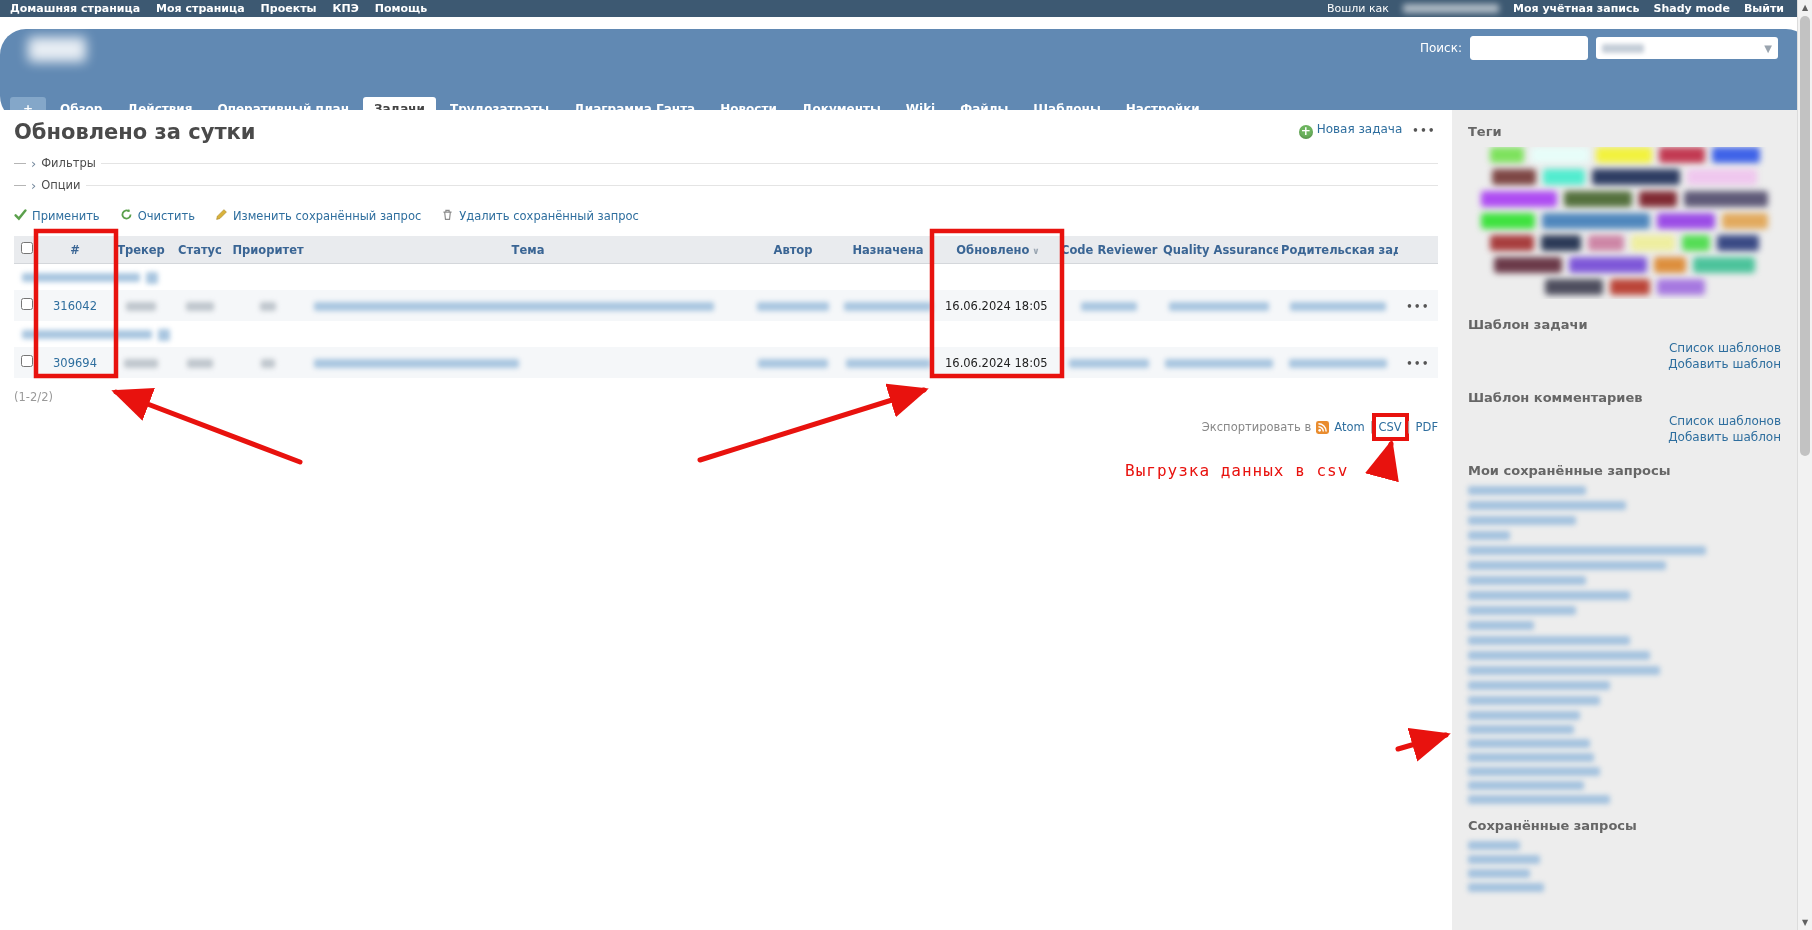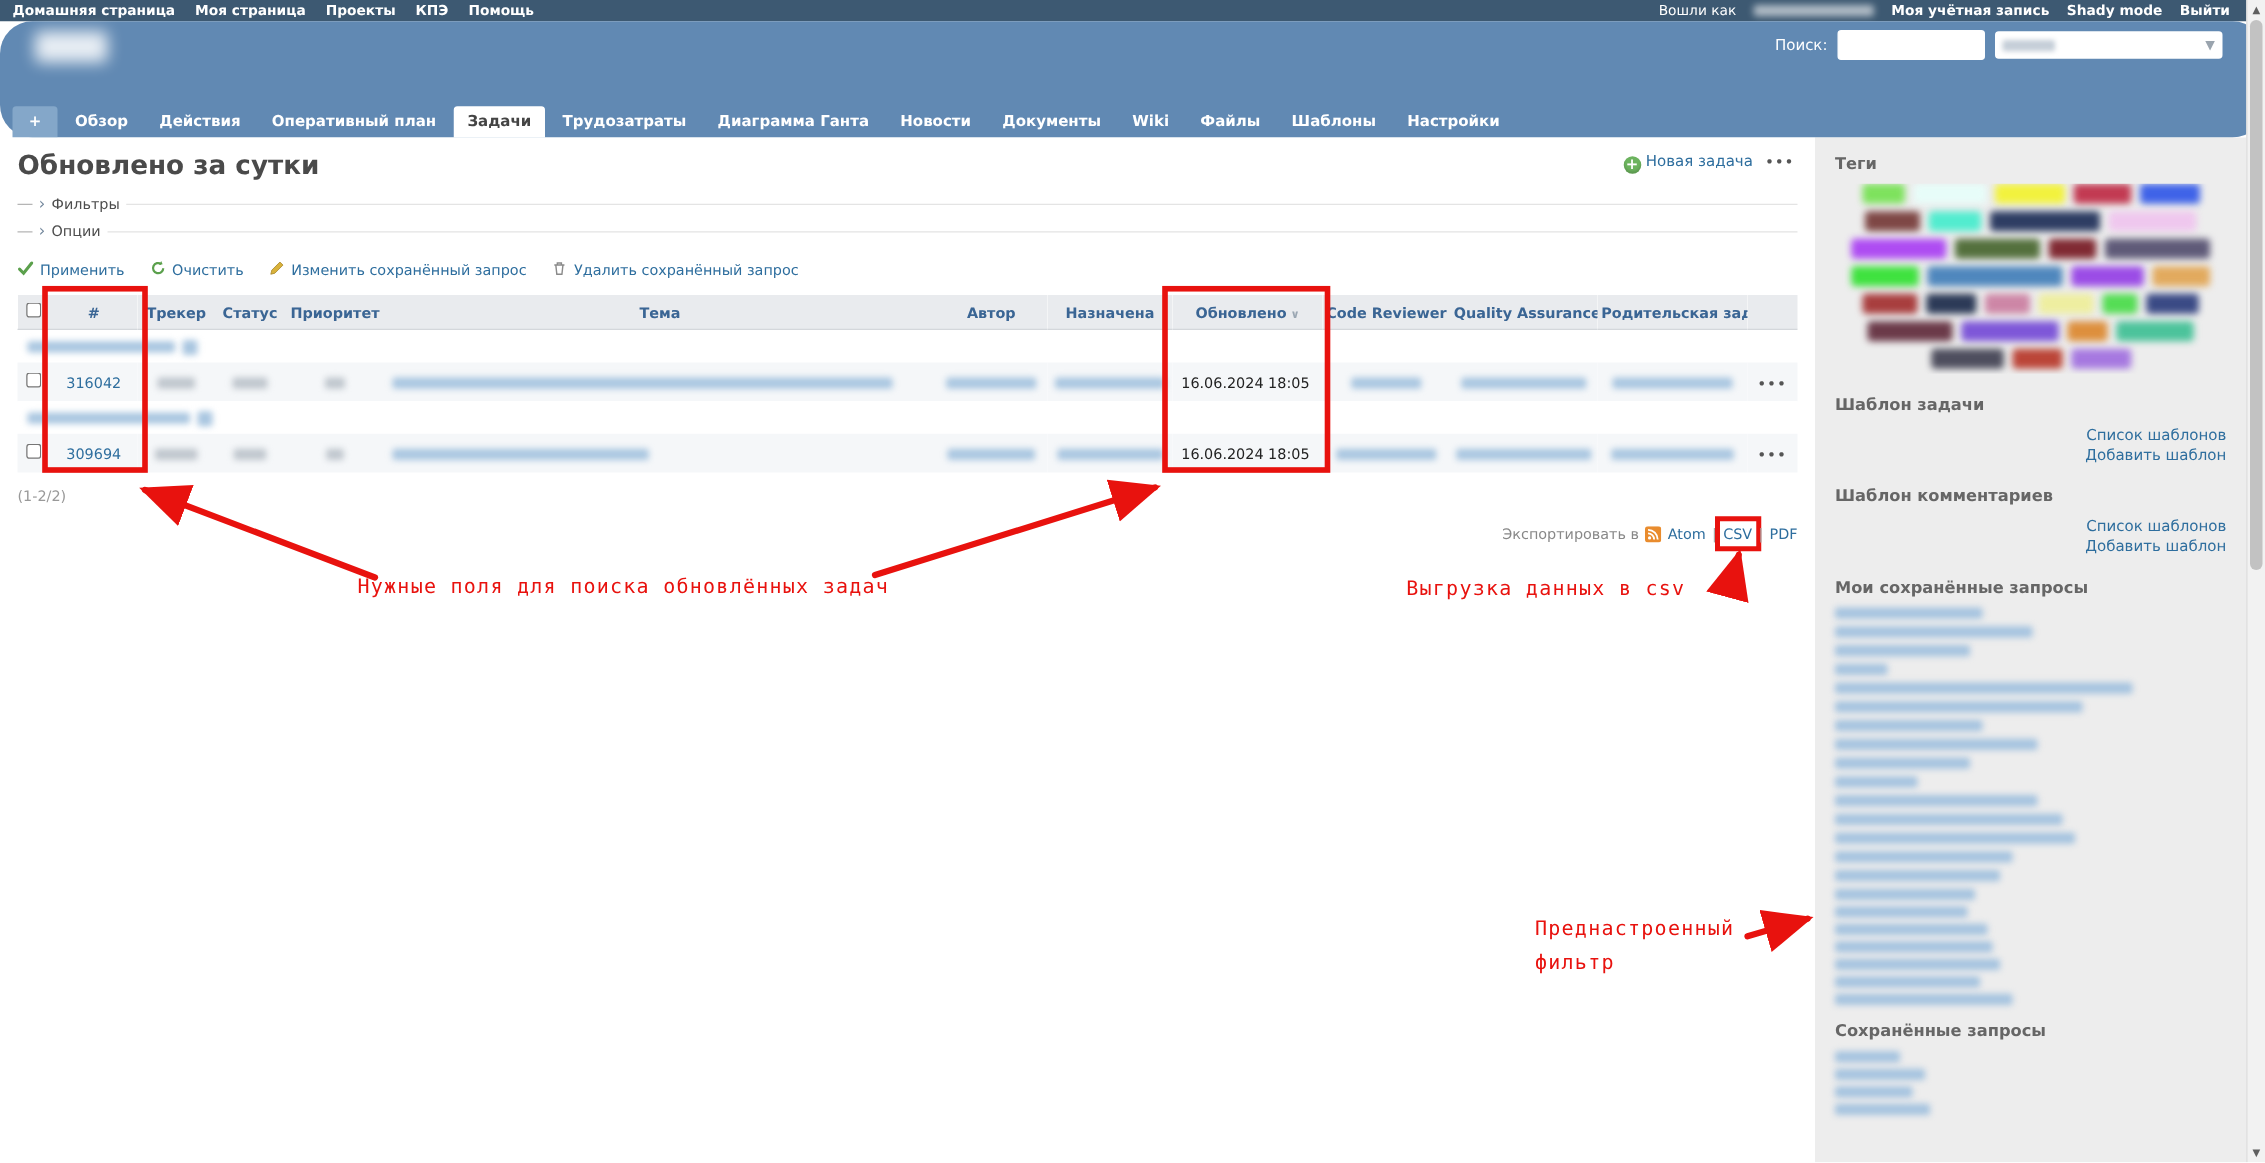--- a/index.html
+++ b/index.html
@@ -9,21 +9,21 @@
   
   .topbar{position:absolute;left:0;top:0;width:1812px;height:17px;background:#3d5972;color:#fff;
           display:flex;align-items:center;padding:0 10px;box-sizing:border-box;font-size:11px;font-weight:bold;}
   .tb-left{display:flex;gap:16px;}
   .tb-right{margin-left:auto;display:flex;align-items:center;gap:14px;padding-right:18px;}
   .tb-item{cursor:pointer;white-space:nowrap;}
   .tb-login{font-weight:normal;}
   .blur-user{display:inline-block;width:96px;height:9px;background:rgba(255,255,255,.6);border-radius:2px;filter:blur(3px);}
 
   
-  .header{position:absolute;left:0;top:17px;width:1812px;height:93px;background:#6189b3;border-radius:26px;}
+  .header{position:absolute;left:0;top:29px;width:1812px;height:93px;background:#6189b3;border-radius:26px;}
   .project-blur{position:absolute;left:28px;top:8px;width:58px;height:25px;background:rgba(255,255,255,.85);
                 border-radius:4px;filter:blur(6px);}
   .search-area{position:absolute;right:34px;top:7px;display:flex;align-items:center;gap:8px;color:#fff;font-size:12px;}
   .search-input{width:112px;height:20px;border:1px solid #fff;border-radius:3px;background:#fff;outline:none;font-size:12px;}
   .jump-select{width:182px;height:22px;background:#fff;border-radius:3px;display:flex;align-items:center;
                padding:0 6px;box-sizing:border-box;cursor:pointer;}
   .select-blur{display:inline-block;width:42px;height:9px;background:#c5ced8;border-radius:2px;filter:blur(2px);}
   .select-chev{margin-left:auto;color:#9aa4ae;font-size:10px;}
   .tabs{position:absolute;left:10px;bottom:0;display:flex;align-items:flex-end;gap:3px;font-size:12px;font-weight:bold;}
   .tab{padding:5px 11px 6px;color:#fff;border-radius:3px 3px 0 0;cursor:pointer;white-space:nowrap;}
@@ -373,23 +373,21 @@
         <div class="q-item sm" style="width: 76px;"></div>
       </div>
   </div>
 
   <div class="scrollbar">
     <div class="sb-arrow sb-up">▲</div>
     <div class="sb-thumb"></div>
     <div class="sb-arrow sb-down">▼</div>
   </div>
 
-  <div class="note" style="left:286px;top:459px;">Нужные поля для поиска обновлённых задач</div>
   <div class="note" style="left:1125px;top:461px;">Выгрузка данных в csv</div>
-  <div class="note" style="left:1228px;top:729px;line-height:27px;"><span>Преднастроенный</span><br><span>фильтр</span></div>
 
   <svg class="overlay" viewBox="0 0 1812 930">
     <defs>
       <marker id="ah" markerWidth="9" markerHeight="8" refX="7" refY="3.5" orient="auto">
         <path d="M0,0 L8,3.5 L0,7 z" fill="#e8120e"></path>
       </marker>
     </defs>
     <rect x="36" y="231" width="80" height="145" fill="none" stroke="#e8120e" stroke-width="4.5"></rect>
     <rect x="932" y="231" width="130" height="145" fill="none" stroke="#e8120e" stroke-width="4.5"></rect>
     <line x1="300" y1="462" x2="116" y2="392" stroke="#e8120e" stroke-width="5" stroke-linecap="round" marker-end="url(#ah)"></line>

